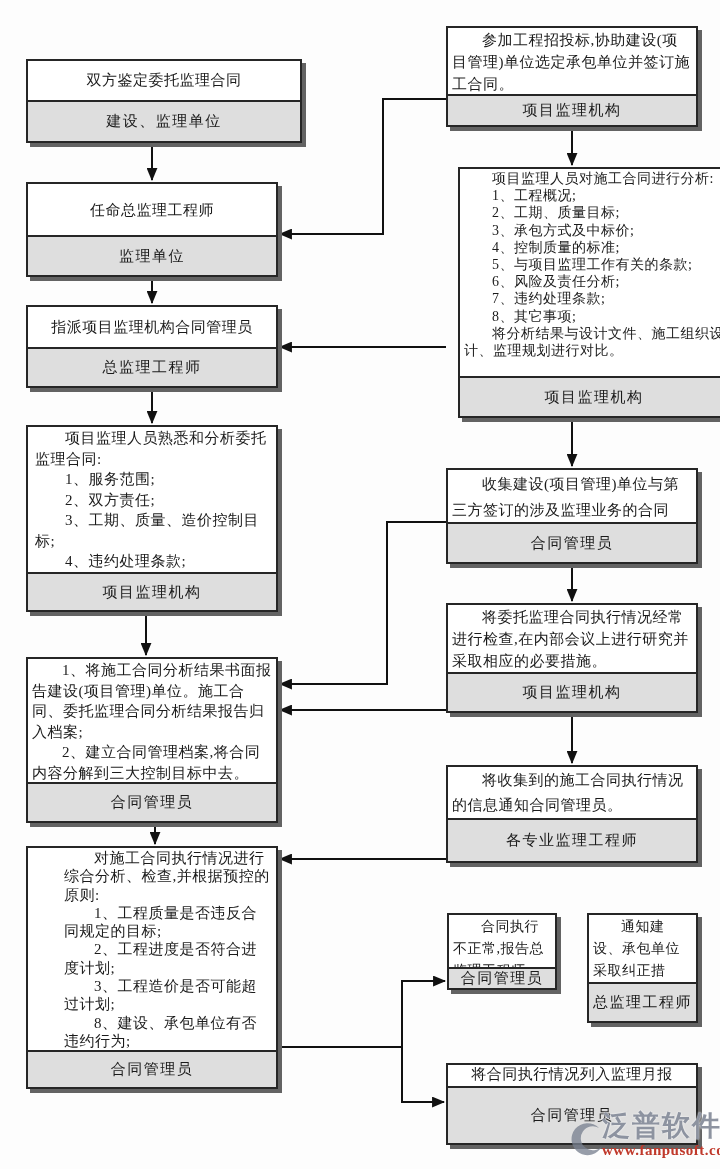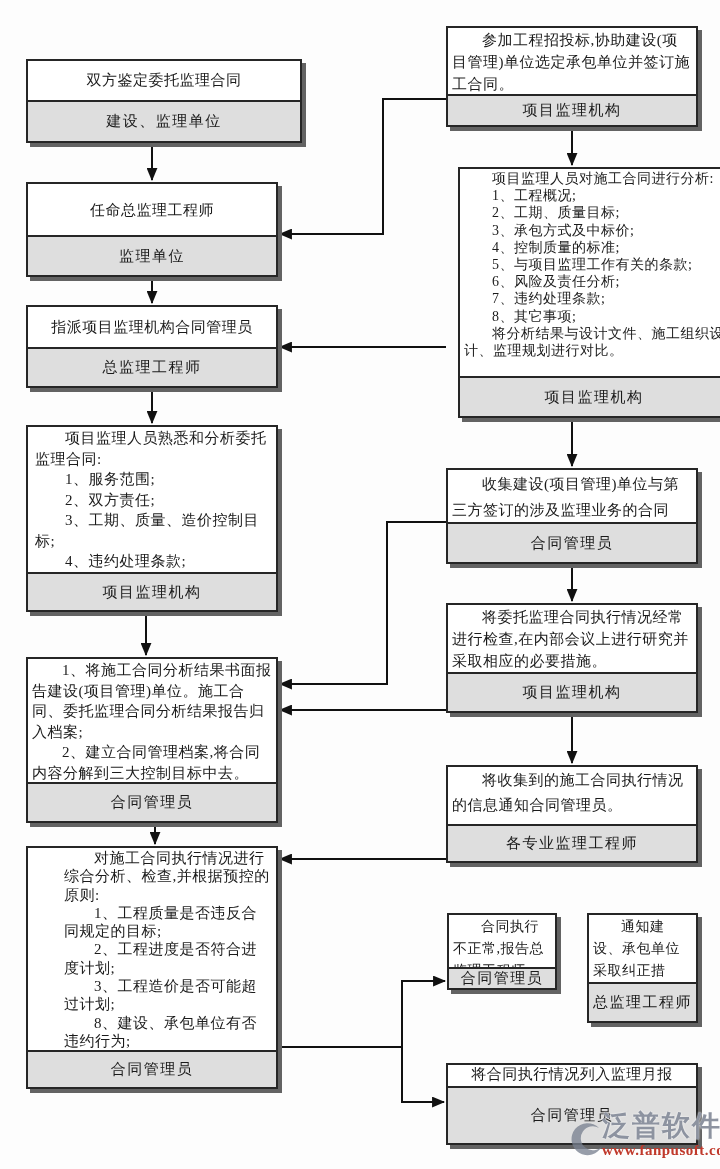--- a/index.html
+++ b/index.html
@@ -19,21 +19,21 @@
   .b-l1{left:26px;top:59px;width:276px;height:84px;}   .b-l1 .body{height:39px;}
   .b-l2{left:26px;top:182px;width:252px;height:95px;}  .b-l2 .body{height:51px;line-height:24px;}
   .b-l3{left:26px;top:305px;width:252px;height:83px;}  .b-l3 .body{height:40px;}
   .b-l4{left:26px;top:425px;width:252px;height:187px;} .b-l4 .body{height:145px;line-height:20.5px;padding-left:7px;}
   .b-l5{left:26px;top:657px;width:252px;height:166px;} .b-l5 .body{height:123px;line-height:20.5px;}
   .b-l6{left:26px;top:846px;width:252px;height:243px;} .b-l6 .body{height:202px;line-height:18.3px;padding-left:36px;}
   .b-r1{left:446px;top:26px;width:252px;height:101px;} .b-r1 .body{height:66px;line-height:22px;}
   .b-r2{left:458px;top:167px;width:272px;height:251px;}.b-r2 .body{height:207px;line-height:17.2px;font-size:14px;}
   .b-r3{left:446px;top:468px;width:252px;height:96px;} .b-r3 .body{height:52px;line-height:26px;}
   .b-r4{left:446px;top:603px;width:252px;height:110px;}.b-r4 .body{height:67px;line-height:22px;}
-  .b-r5{left:446px;top:765px;width:252px;height:98px;} .b-r5 .body{height:57px;line-height:25px;}
+  .b-r5{left:446px;top:765px;width:252px;height:98px;} .b-r5 .body{height:51px;line-height:25px;}
   .b-sa{left:447px;top:913px;width:110px;height:77px;}.b-sa .body{height:67px;line-height:22px;font-size:14px;}
   .b-sb{left:587px;top:913px;width:111px;height:110px;}.b-sb .body{height:67px;line-height:22px;font-size:14px;}
   .b-r6{left:446px;top:1063px;width:252px;height:82px;}
   .b-r6 .body{height:21px;display:flex;align-items:flex-end;justify-content:center;text-align:center;}
   
   .watermark{position:absolute;left:566px;top:1110px;z-index:3;display:flex;align-items:flex-start;}
   .wm-logo{width:40px;height:40px;margin-top:10px;margin-right:-4px;opacity:0.9;}
   .wm-brand{font-size:28px;font-weight:bold;color:#8d93a0;letter-spacing:2px;line-height:32px;
             text-shadow:0 0 2px #ffffff;white-space:nowrap;}
   .wm-url{font-size:15px;font-weight:bold;color:#c0392b;letter-spacing:0.5px;line-height:16px;white-space:nowrap;}

